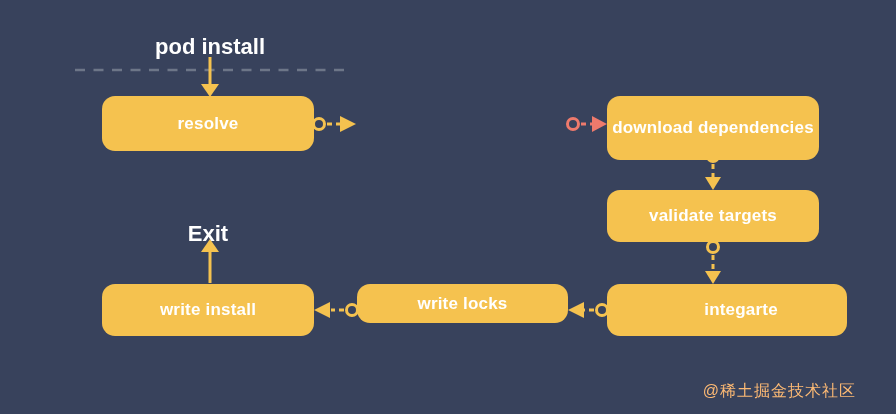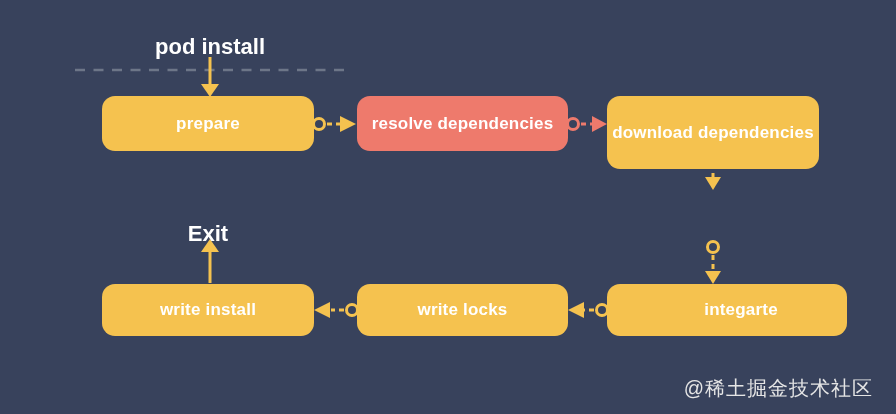--- a/index.html
+++ b/index.html
@@ -32,24 +32,24 @@
     position: absolute;
     color: #ffffff;
     font-size: 22px;
     font-weight: bold;
     text-align: center;
     transform: translateX(-50%);
     white-space: nowrap;
   }
   .watermark {
     position: absolute;
-    right: 23px;
+    right: 40px;
     bottom: 12px;
-    color: #e5e5e5;
-    font-size: 20px;
+    color: #fdba74;
+    font-size: 16px;
     letter-spacing: 1px;
     white-space: nowrap;
   }
   svg.wires {
     position: absolute;
     left: 0; top: 0;
     width: 896px; height: 414px;
     pointer-events: none;
   }
 </style>
@@ -107,22 +107,22 @@
 
     <g>
       <line x1="210" y1="283" x2="210" y2="251" stroke="#f5c24f" stroke-width="3"></line>
       <polygon points="201,252 219,252 210,239" fill="#f5c24f"></polygon>
     </g>
   </svg>
 
   <div class="flow-label" style="left:210px; top:34px;">pod install</div>
   <div class="flow-label" style="left:208px; top:221px;">Exit</div>
 
-  <div class="node yellow" style="left:102px; top:96px;  width:212px; height:55px;">prepare</div>
-  <div class="node red" style="left:357px; top:96px;  width:211px; height:55px;">resolve dependencies</div>
-  <div class="node yellow" style="left:607px; top:96px;  width:212px; height:73px;">download dependencies</div>
+  <div class="node yellow" style="left:102px; top:96px;  width:212px; height:55px;">resolve</div>
+  <div class="node yellow" style="left:607px; top:96px;  width:212px; height:64px;">download dependencies</div>
+  <div class="node yellow" style="left:607px; top:190px; width:212px; height:52px;">validate targets</div>
   <div class="node yellow" style="left:607px; top:284px; width:212px; height:52px;padding-left:28px;">integarte</div>
-  <div class="node yellow" style="left:357px; top:284px; width:211px; height:52px;">write locks</div>
+  <div class="node yellow" style="left:357px; top:284px; width:211px; height:39px;">write locks</div>
   <div class="node yellow" style="left:102px; top:284px; width:212px; height:52px;">write install</div>
 
   <div class="watermark">@稀土掘金技术社区</div>
 
 </div>
 
 </body></html>

